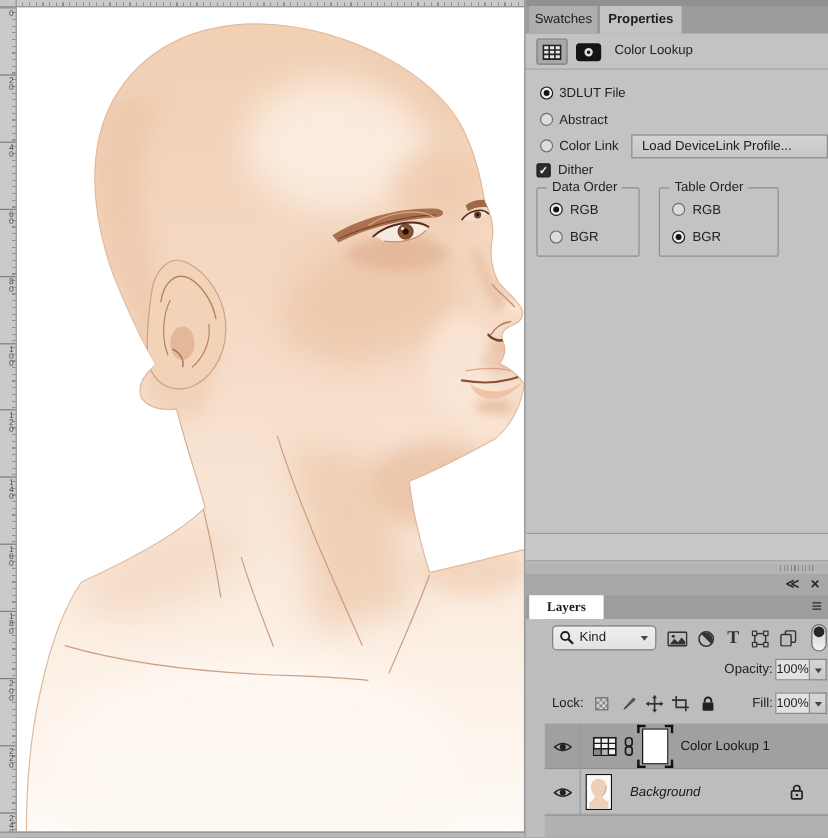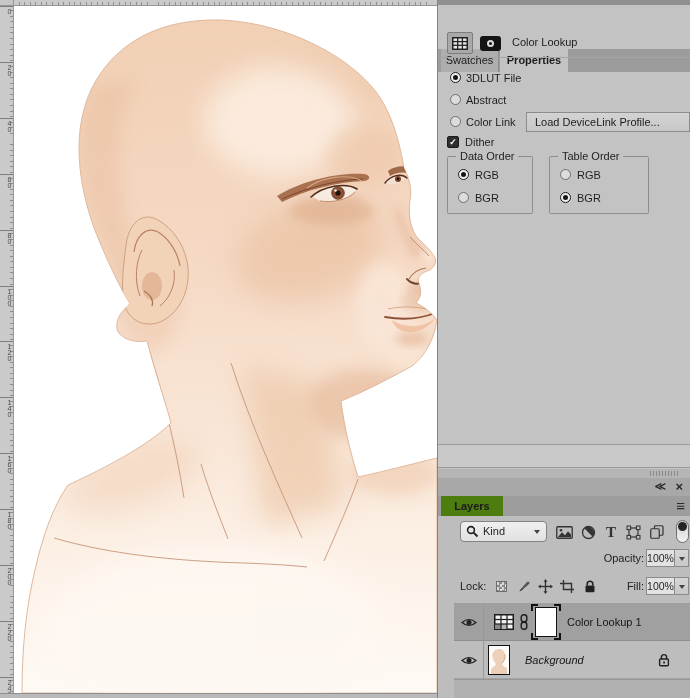--- a/index.html
+++ b/index.html
@@ -27,21 +27,21 @@
   .canvas-bottom{position:absolute;left:0;top:693px;width:437px;height:5px;background:#b9b9b9;
           border-top:1px solid #8f8f8f;z-index:2;}
 
   
   .right-col{position:absolute;left:437px;top:0;width:253px;height:698px;background:#bdbdbd;
              border-left:1px solid #848484;}
 
   
   .props{position:absolute;left:0;top:0;width:252px;height:478px;background:#c3c3c3;}
   .props-topstrip{position:absolute;left:0;top:0;width:252px;height:5px;background:#909090;}
-  .props-tabbar{position:absolute;left:0;top:5px;width:252px;height:23px;background:#9c9c9c;margin-top:44px;}
+  .props-tabbar{position:absolute;left:0;top:5px;width:252px;height:23px;background:#9c9c9c;}
   .tab{position:absolute;top:0;height:23px;line-height:23px;text-align:center;color:#1d1d1d;}
   .tab-swatches{left:3px;width:58px;background:#aeaeae;border-right:1px solid #8d8d8d;}
   .tab-properties{left:62px;width:68px;background:#c3c3c3;font-weight:bold;}
   .props-header{position:absolute;left:0;top:28px;width:252px;height:30px;border-bottom:1px solid #a6a6a6;}
   .cl-btn{position:absolute;left:9px;top:4px;width:26px;height:22px;background:#a9a9a9;
           border:1px solid #7c7c7c;border-radius:2px;display:flex;align-items:center;justify-content:center;}
   .mask-chip{position:absolute;left:42px;top:8px;width:21px;height:15px;background:#141414;border-radius:3px;
           display:flex;align-items:center;justify-content:center;}
   .mask-chip i{display:block;width:7px;height:7px;border:2px solid #dedede;border-radius:50%;background:#141414;}
   .cl-title{position:absolute;left:74px;top:8px;}
@@ -71,22 +71,22 @@
   .grip-marks{position:absolute;right:12px;top:2px;width:28px;height:5px;
           background:repeating-linear-gradient(90deg,#8a8a8a 0 1px,transparent 1px 3px);}
 
   
   .layers{position:absolute;left:0;top:478px;width:252px;height:220px;background:#bdbdbd;}
   .lay-topstrip{position:absolute;left:0;top:0;width:252px;height:18px;background:#a8a8a8;}
   .icon-txt{color:#2a2a2a;font-weight:bold;}
   .collapse{position:absolute;right:24px;top:2px;font-size:11px;}
   .closex{position:absolute;right:7px;top:1px;font-size:13px;}
   .lay-tabbar{position:absolute;left:0;top:18px;width:252px;height:20px;background:#9d9d9d;}
-  .tab-layers{position:absolute;left:3px;top:0;width:62px;height:20px;background:#4d7c0f;
-          line-height:20px;text-align:center;font-weight:bold;color:#1c1c1c;}
+  .tab-layers{position:absolute;left:3px;top:0;width:62px;height:20px;background:#ffffff;
+          line-height:20px;text-align:center;font-weight:bold;color:#1c1c1c;font-family:Liberation Serif, serif;}
   .panel-menu{position:absolute;right:5px;top:0;font-size:15px;line-height:20px;}
   .lay-body{position:absolute;left:16px;top:38px;width:252px;height:182px;background:#bdbdbd;}
 
   .kind-combo{position:absolute;left:6px;top:5px;width:87px;height:21px;background:linear-gradient(#efefef,#e2e2e2);
           border:1px solid #838383;border-radius:4px;}
   .kind-combo .ktext{position:absolute;left:22px;top:0;line-height:19px;}
   .kc-chev{position:absolute;right:6px;top:8px;width:0;height:0;border-left:3.5px solid transparent;
           border-right:3.5px solid transparent;border-top:4px solid #444;}
   .mag{position:absolute;left:5px;top:3px;}
   .fi{position:absolute;top:7px;width:18px;height:18px;display:flex;align-items:center;justify-content:center;}

